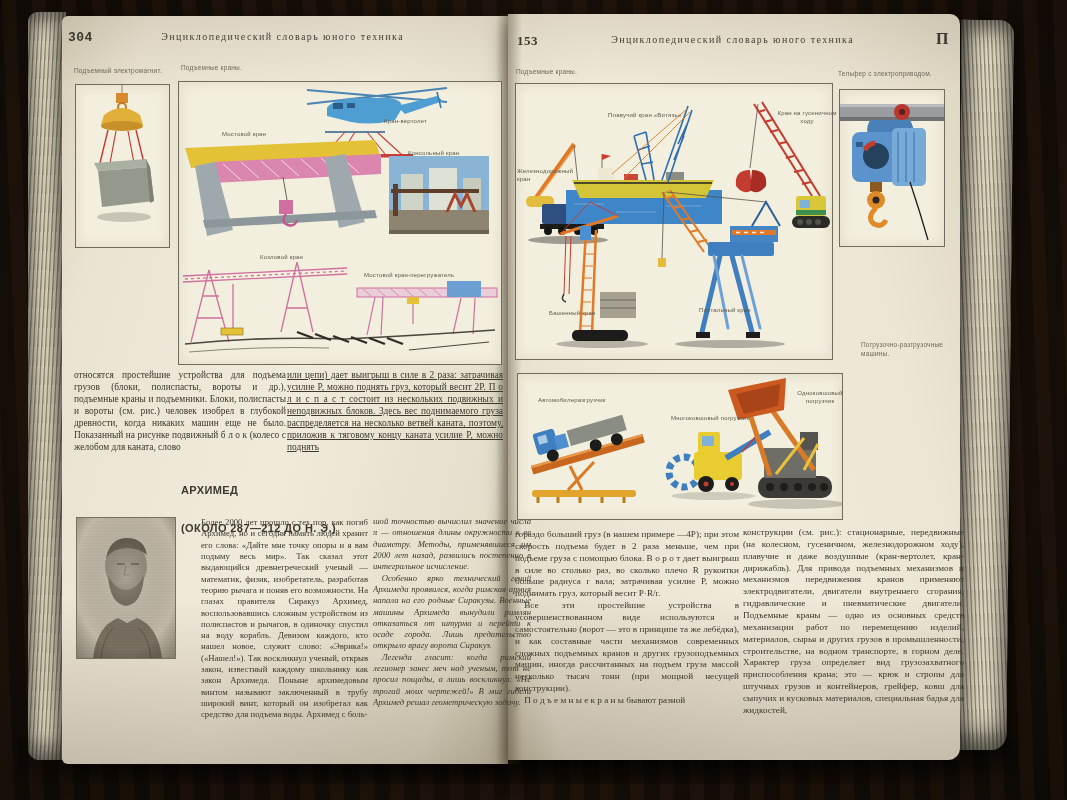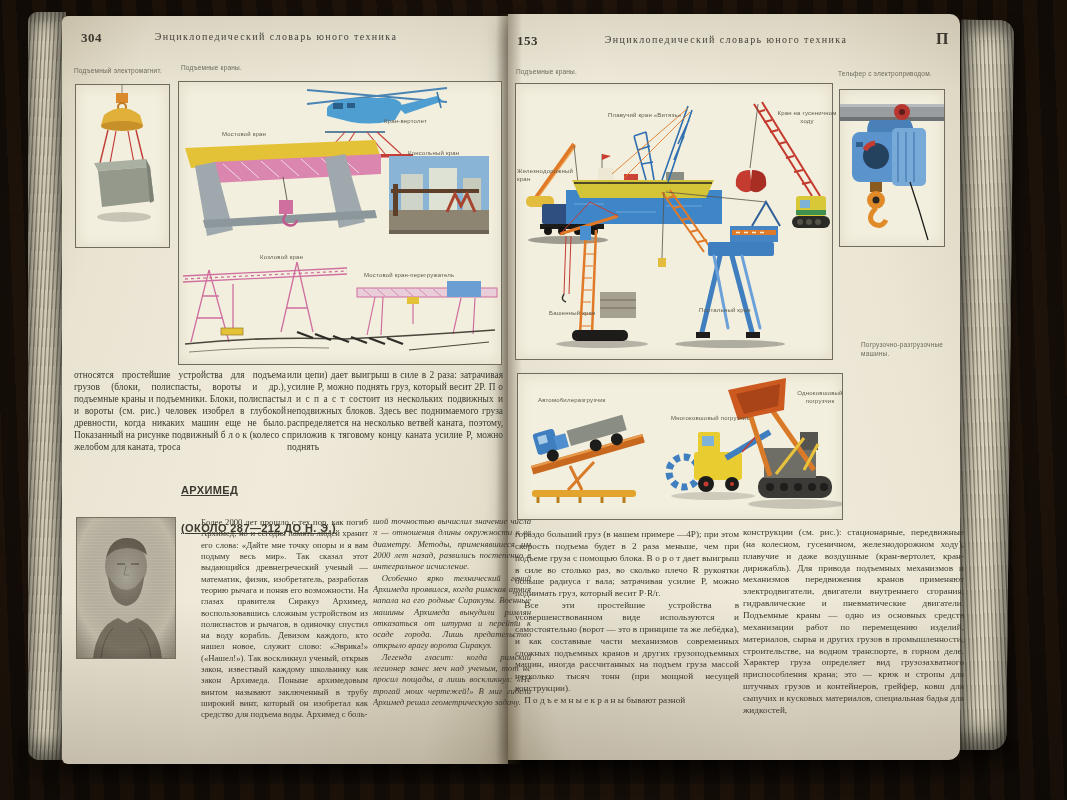--- a/index.html
+++ b/index.html
@@ -21,31 +21,31 @@
   .page{position:absolute;box-shadow:0 8px 22px rgba(0,0,0,0.55);}
   .page-left{left:62px;top:16px;width:446px;height:748px;border-radius:6px 0 0 6px;
         background:linear-gradient(105deg,#d6cfb9 0%,#e9e4d2 14%,#efeada 52%,#e4dfcb 86%,#c9c2ab 100%);}
   .page-right{left:508px;top:14px;width:452px;height:746px;border-radius:0 10px 12px 0;
         background:linear-gradient(75deg,#c4bda6 0%,#e4dfcd 9%,#efeada 42%,#ebe6d4 78%,#dcd6c2 100%);}
   .page-shade{position:absolute;left:0;top:0;width:100%;height:100%;pointer-events:none;
         background:linear-gradient(to bottom, rgba(70,50,25,0.10) 0%, transparent 10%, transparent 78%, rgba(60,40,20,0.22) 100%);}
   .gutter{position:absolute;left:496px;top:14px;width:26px;height:750px;
         background:linear-gradient(to right, transparent 0%, rgba(60,45,22,0.35) 45%, rgba(60,45,22,0.30) 55%, transparent 100%);}
   .pagenum{position:absolute;font:bold 13px "Liberation Serif",serif;color:#3b382f;letter-spacing:0.5px;}
-  .runtitle{position:absolute;font:10px "Liberation Serif",serif;letter-spacing:1.4px;color:#45423a;text-align:center;}
+  .runtitle{position:absolute;font:10px "Liberation Serif",serif;letter-spacing:1.4px;color:#45423a;text-align:right;}
   .letterindex{position:absolute;font:bold 16px "Liberation Serif",serif;color:#3b382f;}
   .caption{position:absolute;font:6.5px/1.35 "Liberation Sans",sans-serif;color:#6d6a5c;letter-spacing:0.2px;}
   .figlabel{position:absolute;font:6px/1.3 "Liberation Sans",sans-serif;color:#5c594c;letter-spacing:0.2px;}
   .fig{position:absolute;background:#f3efde;border:1px solid #6e6c5e;box-sizing:border-box;
         box-shadow:inset 0 0 14px rgba(120,100,60,0.15);}
   .bodytext{position:absolute;font:9.4px/1.28 "Liberation Serif",serif;color:#3b382e;
         text-align:justify;white-space:pre-line;overflow:hidden;}
   .small{font-size:8.7px;line-height:1.3;margin-left:21px;}
   .rtxt{font-size:9.2px;line-height:1.29;}
-  .art-title{position:absolute;font:bold 11px "Liberation Sans",sans-serif;color:#3b382f;letter-spacing:0.4px;text-decoration:underline;}
+  .art-title{position:absolute;font:bold 11px "Liberation Sans",sans-serif;color:#3b382f;letter-spacing:0.4px;}
   .portrait{position:absolute;border:1px solid #77715f;box-sizing:border-box;background:#c6c0ae;}
   svg{display:block;}
 </style>
 </head>
 <body>
 
 <div class="photo">
   <div class="wood"></div>
   <div class="table-shadow"></div>
   <div class="stack-left"></div>
@@ -53,21 +53,21 @@
 
   <div class="page page-left">
       <div class="page-shade"></div>
     </div>
 
   <div class="page page-right">
       <div class="page-shade"></div>
     </div>
   <div class="gutter"></div>
 
-  <div class="pagenum" style="left:81px;top:30px;">304</div>
+  <div class="pagenum" style="left:68px;top:30px;font-family:Liberation Mono, monospace;">304</div>
   <div class="runtitle" style="left:148px;top:31px;width:256px;">Энциклопедический словарь юного техника</div>
   <div class="caption" style="left:74px;top:67px;">Подъемный электромагнит.</div>
   <div class="caption" style="left:181px;top:64px;">Подъемные краны.</div>
 
   <div class="fig" style="left:75px;top:84px;width:95px;height:164px;">
     <svg width="93" height="162" viewBox="0 0 93 162">
       <line x1="46" y1="0" x2="46" y2="8" stroke="#8a8574" stroke-width="1"></line>
       <rect x="40" y="8" width="12" height="10" fill="#d88a2c"></rect>
       <circle cx="46" cy="22" r="4" fill="none" stroke="#c07a24" stroke-width="2"></circle>
       <path d="M28,30 q18,-14 36,0 l3,10 h-42 z" fill="#e0b038"></path>
@@ -163,22 +163,22 @@
       <path d="M230,268 q40,-4 80,-8" stroke="#4a463c" stroke-width="1.2" fill="none"></path>
     </svg>
   </div>
 
   <div class="figlabel" style="left:222px;top:131px;">Мостовой кран</div>
   <div class="figlabel" style="left:384px;top:118px;">Кран-вертолет</div>
   <div class="figlabel" style="left:408px;top:150px;">Консольный кран</div>
   <div class="figlabel" style="left:260px;top:254px;">Козловой кран</div>
   <div class="figlabel" style="left:364px;top:272px;">Мостовой кран-перегружатель</div>
 
-  <div class="bodytext" style="left:74px;top:369px;width:212px;height:110px;">относятся простейшие устройства для подъема грузов (блоки, полиспасты, вороты и др.), подъемные краны и подъемники. Блоки, полиспасты и вороты (см. рис.) человек изобрел в глубокой древности, когда никаких машин еще не было. Показанный на рисунке подвижный б л о к (колесо с желобом для каната, троса</div>
-  <div class="bodytext" style="left:287px;top:369px;width:216px;height:110px;">или цепи) дает выигрыш в силе в 2 раза: затрачивая усилие P, можно поднять груз, который весит 2P. П о л и с п а с т состоит из нескольких подвижных и неподвижных блоков. Здесь вес поднимаемого груза распределяется на несколько ветвей каната, поэтому, приложив к тяговому концу каната усилие P, можно поднять</div>
+  <div class="bodytext" style="left:74px;top:369px;width:212px;height:110px;">относятся простейшие устройства для подъема грузов (блоки, полиспасты, вороты и др.), подъемные краны и подъемники. Блоки, полиспасты и вороты (см. рис.) человек изобрел в глубокой древности, когда никаких машин еще не было. Показанный на рисунке подвижный б л о к (колесо с желобом для каната, слово</div>
+  <div class="bodytext" style="left:287px;top:369px;width:216px;height:110px;text-decoration:underline;">или цепи) дает выигрыш в силе в 2 раза: затрачивая усилие P, можно поднять груз, который весит 2P. П о л и с п а с т состоит из нескольких подвижных и неподвижных блоков. Здесь вес поднимаемого груза распределяется на несколько ветвей каната, поэтому, приложив к тяговому концу каната усилие P, можно поднять</div>
 
   <div class="art-title" style="left:181px;top:484px;">АРХИМЕД</div>
   <div class="art-title" style="left:181px;top:498px;margin-top:24px;">(ОКОЛО 287—212 ДО Н. Э.)</div>
 
   <div class="portrait" style="left:76px;top:517px;width:100px;height:142px;">
     <svg width="98" height="140" viewBox="0 0 98 140">
       <defs>
         <pattern id="hatch" width="2" height="3" patternUnits="userSpaceOnUse">
           <line x1="0" y1="1" x2="2" y2="1" stroke="rgba(40,35,20,0.12)" stroke-width="0.6"></line>
         </pattern>

